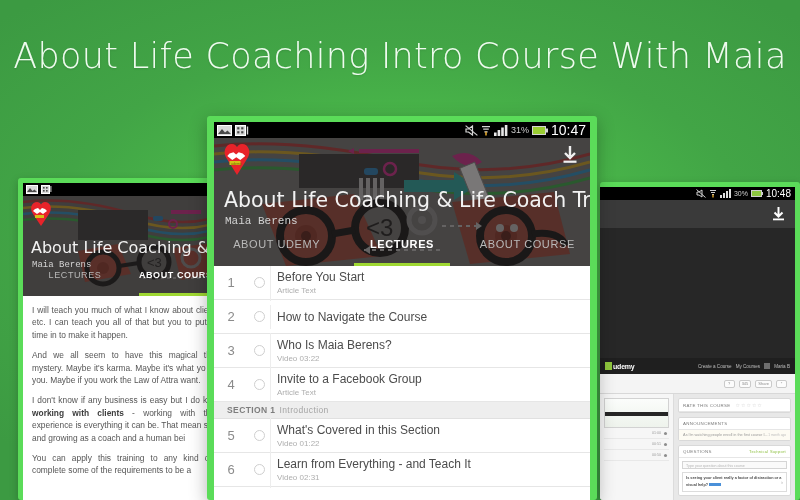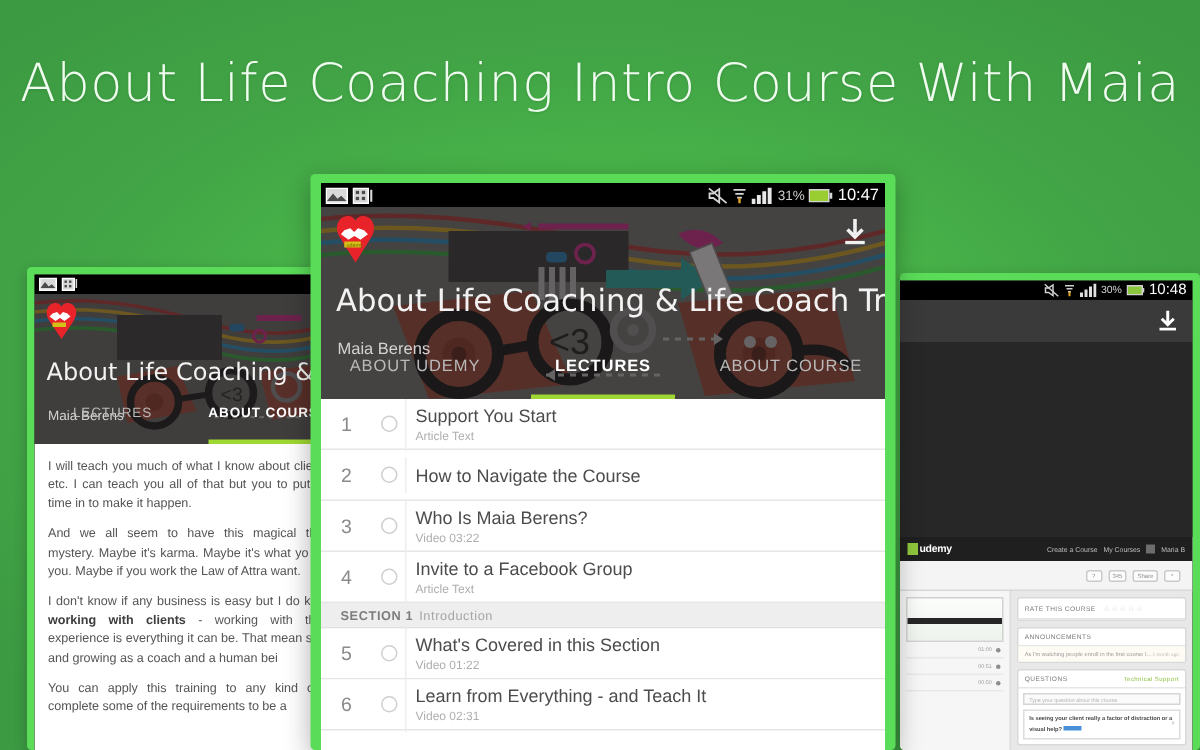--- a/index.html
+++ b/index.html
@@ -35,21 +35,21 @@
   .sb-time { color:#fff; font-family:"Liberation Sans",sans-serif; }
   .sb-batt-pct { color:#cfcfcf; }
 
   
   .banner { position:absolute; left:0; right:0; overflow:hidden;
             background:#4a4a4a; }
   .banner-art { position:absolute; inset:0; overflow:hidden; }
   .banner-dim { position:absolute; inset:0; background:rgba(30,26,26,.55); }
   .course-title { position:absolute; color:#f2f2f2; font-weight:400;
                   font-family:"DejaVu Sans",sans-serif; white-space:nowrap; }
-  .course-author { position:absolute; color:#d3d3d3; font-family:Liberation Sans, sans-serif;margin-top:12px; }
+  .course-author { position:absolute; color:#d3d3d3; font-family:Liberation Mono, monospace; }
   .dl-icon { position:absolute; }
   .badge { position:absolute; }
 
   
   .tabs { position:absolute; left:0; right:0; display:flex; align-items:flex-end; }
   .tab { flex:1; text-align:center; color:#b9b9b9; letter-spacing:.6px;
          font-family:"Liberation Sans",sans-serif; position:relative; padding-bottom:16px; }
   .tab.active { color:#ffffff; font-weight:700; }
   .tab.active::after { content:""; position:absolute; left:12%; right:12%; bottom:0;
                        height:3px; background:#9fd832; }
@@ -335,21 +335,21 @@
           <rect x="0" y="7.5" width="2.6" height="3.5" fill="#e8e8e8"></rect>
           <rect x="3.6" y="5" width="2.6" height="6" fill="#e8e8e8"></rect>
           <rect x="7.2" y="2.5" width="2.6" height="8.5" fill="#e8e8e8"></rect>
           <rect x="10.8" y="0" width="2.6" height="11" fill="#e8e8e8"></rect>
         </svg>
         <span class="sb-batt-pct" style="font-size:9px;">31%</span>
         <svg class="sb-ico" width="16" height="9" viewBox="0 0 16 9">
           <rect x="0.5" y="0.5" width="13" height="8" fill="#9acd32" stroke="#d5d5d5"></rect>
           <rect x="14" y="2.5" width="2" height="4" fill="#d5d5d5"></rect>
         </svg>
-        <span class="sb-time" style="font-size:11px;">10:47</span>
+        <span class="sb-time" style="font-size:14px;">10:47</span>
       </div>
     </div>
 
     <div class="banner" style="top:16px; height:128px;">
       <div class="banner-art">
         <svg width="100%" height="100%" viewBox="0 0 376 128" preserveAspectRatio="none">
           <rect width="376" height="128" fill="#757573"></rect>
           <path d="M0 8 Q80 0 180 22 T376 16" stroke="#b03a3a" stroke-width="3" fill="none"></path>
           <path d="M0 16 Q80 8 180 30 T376 24" stroke="#c9a227" stroke-width="3" fill="none"></path>
           <path d="M0 24 Q80 16 180 38 T376 32" stroke="#2e8fbf" stroke-width="3" fill="none"></path>
@@ -419,21 +419,21 @@
     </div>
 
     <div class="list" style="top:144px;">
 
       <div class="row" style="height:34px;">
         <div class="row-num">1</div>
         <div class="row-check">
             <div class="circ"></div>
           </div>
         <div class="row-txt">
-          <div class="row-title">Support You Start</div>
+          <div class="row-title">Before You Start</div>
           <div class="row-sub">Article Text</div>
         </div>
       </div>
 
       <div class="row" style="height:34px;">
         <div class="row-num">2</div>
         <div class="row-check">
             <div class="circ"></div>
           </div>
         <div class="row-txt">

